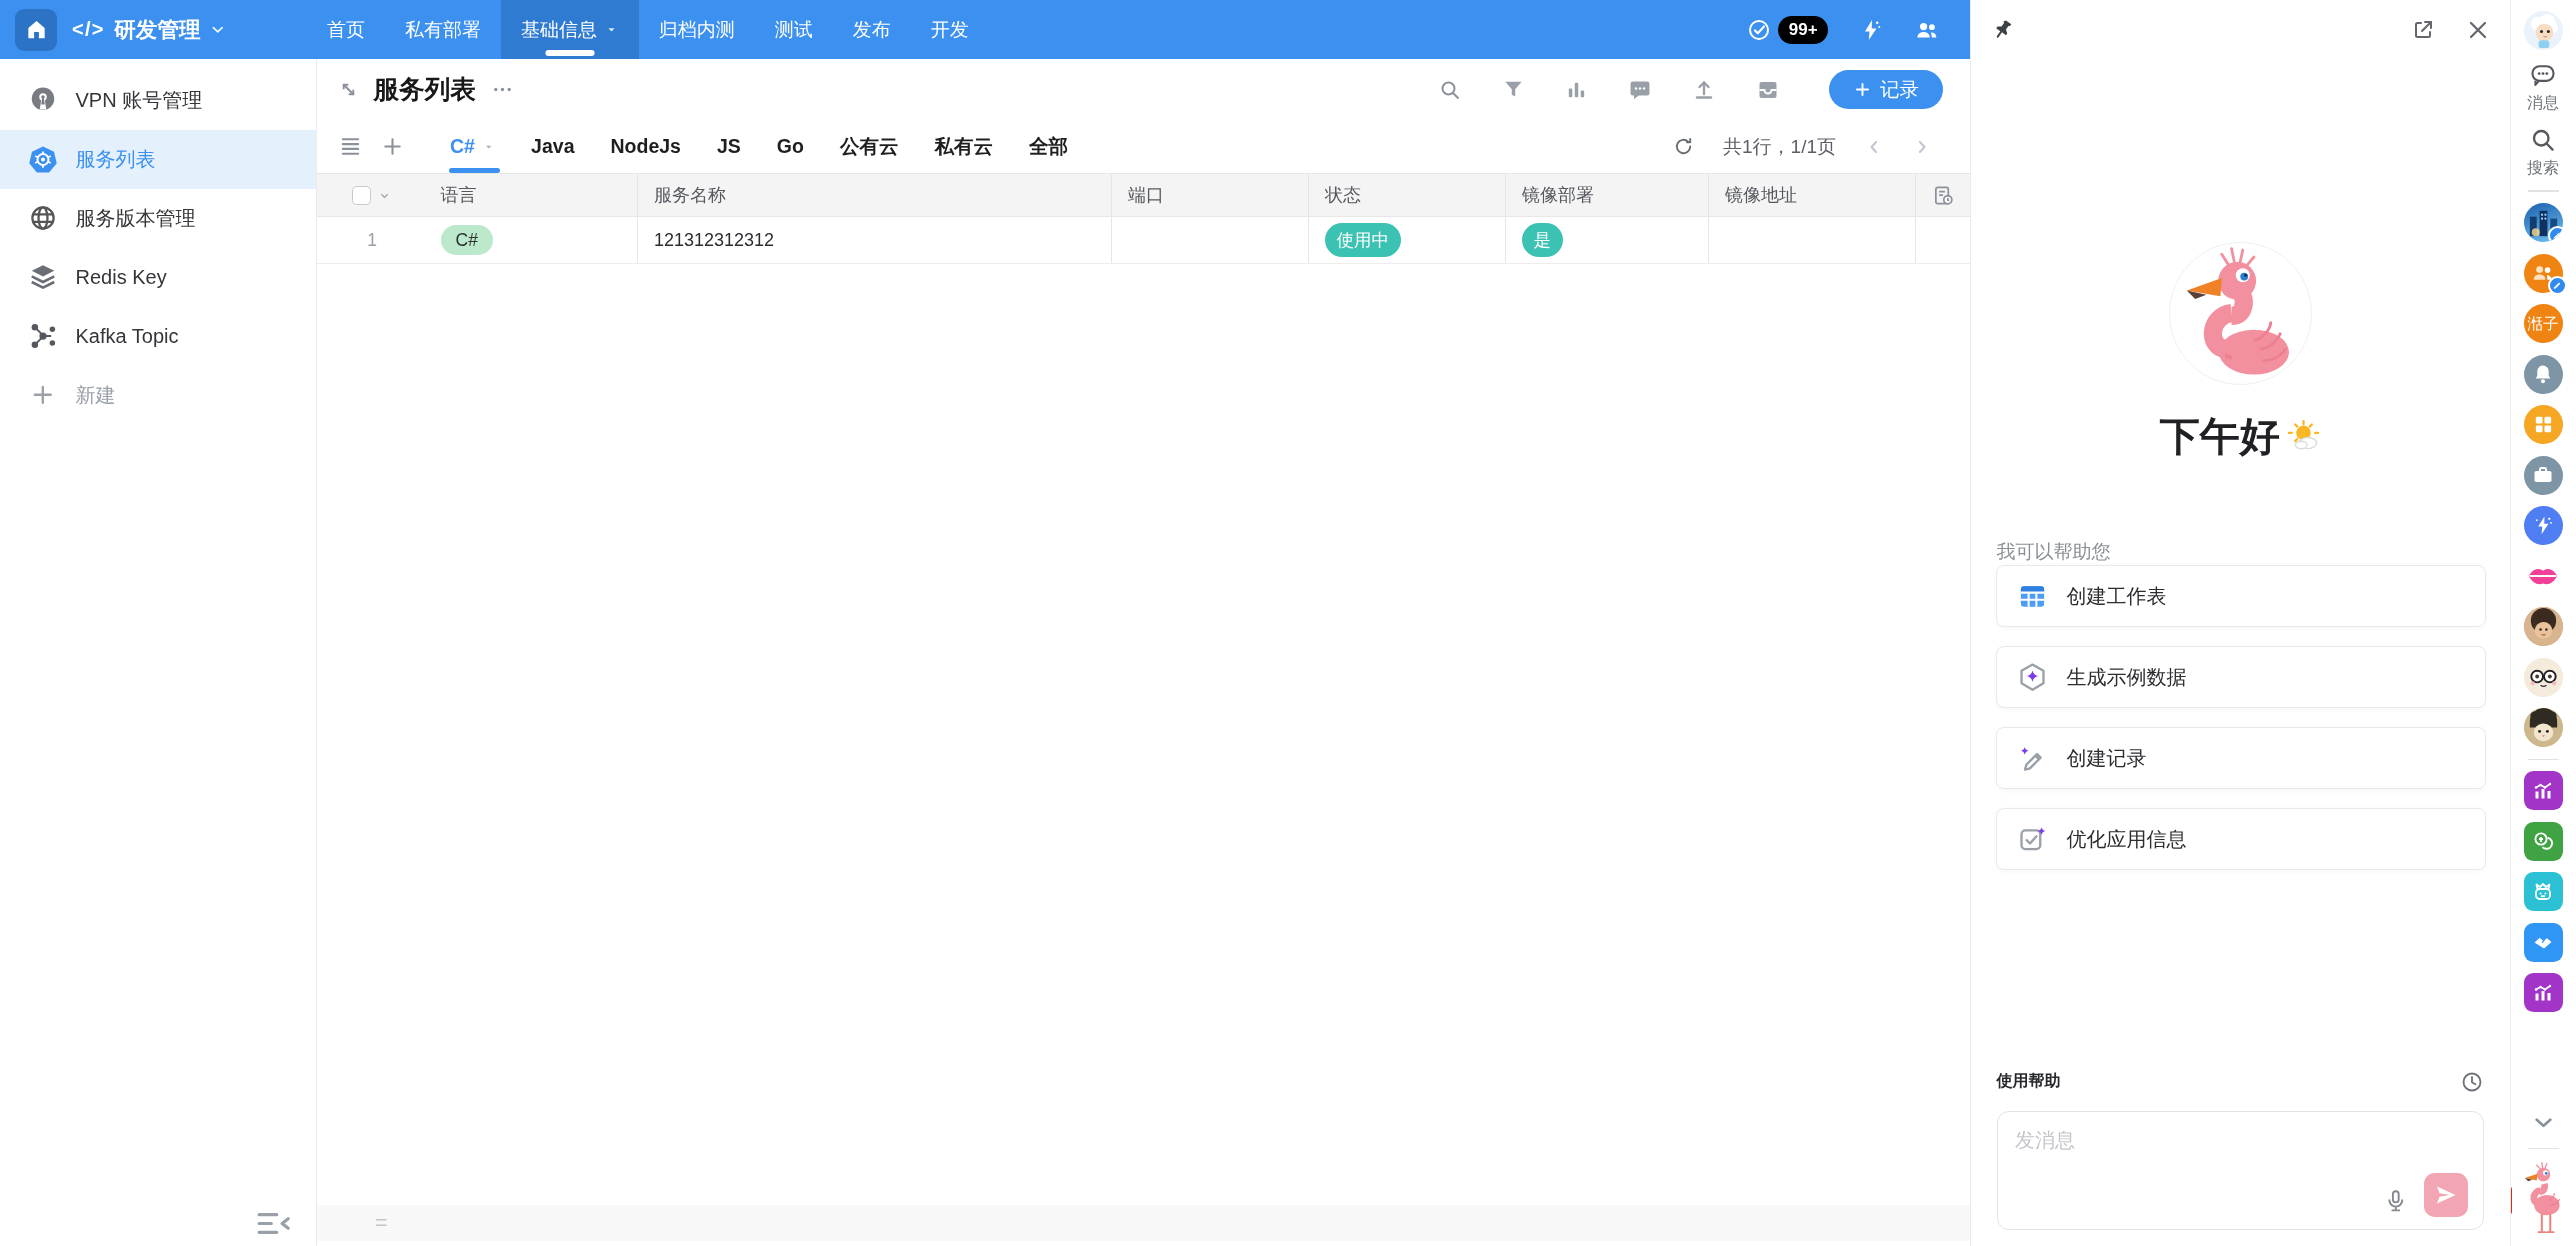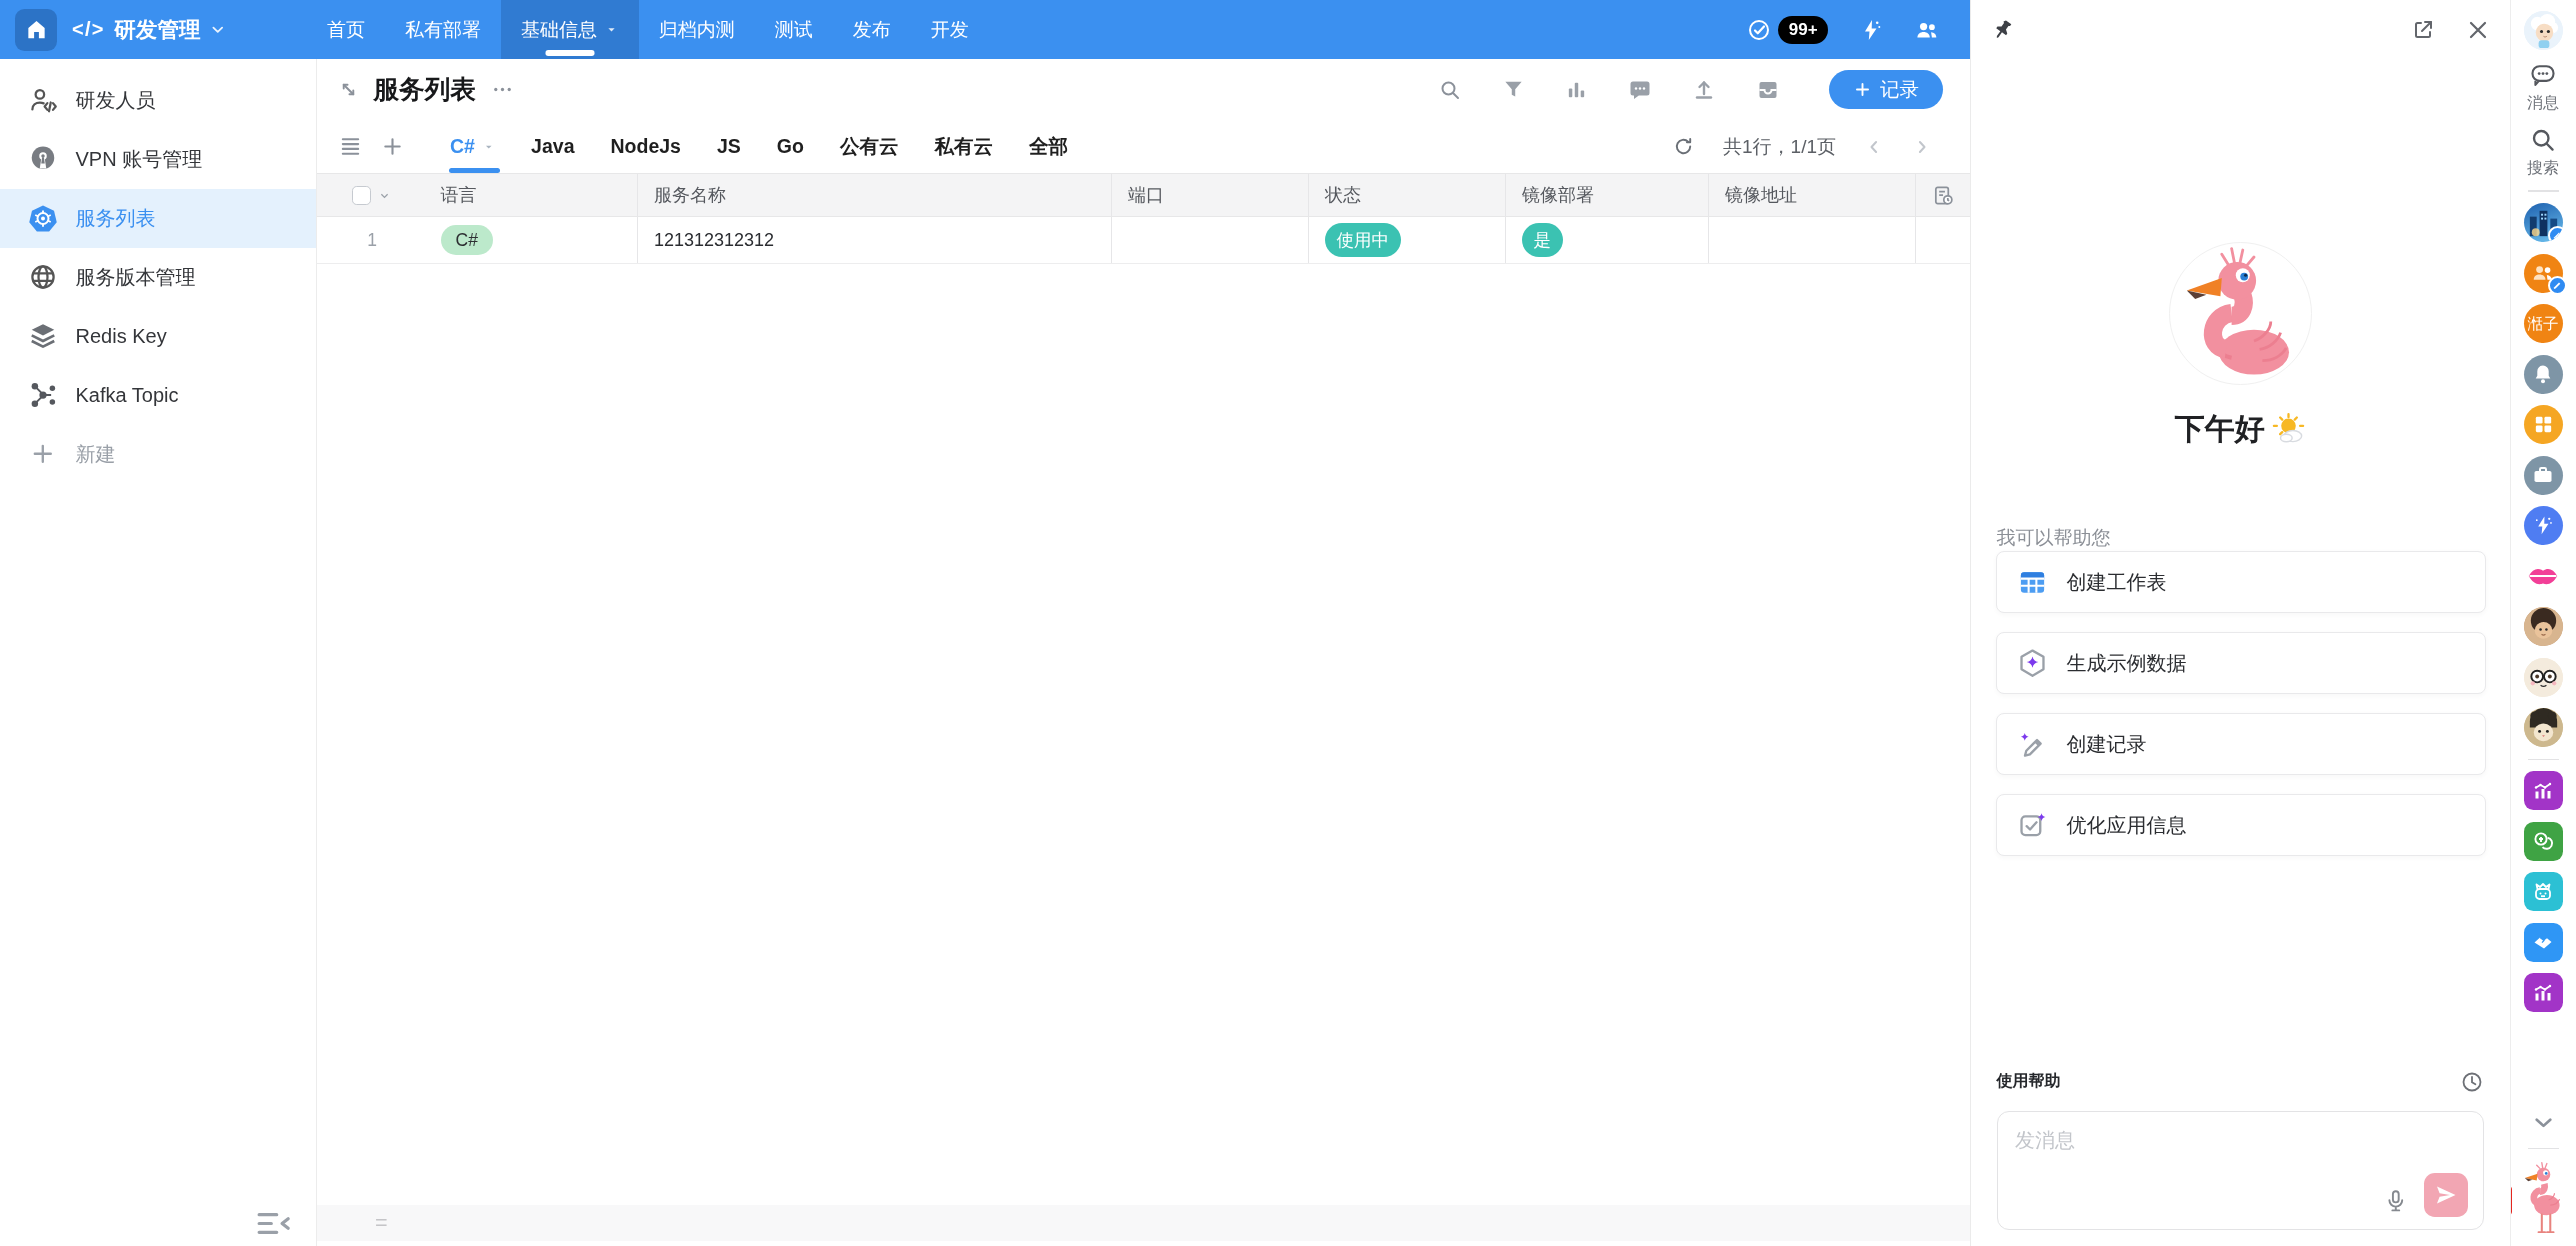--- a/index.html
+++ b/index.html
@@ -70,21 +70,21 @@
   .pill-teal { background:#3bc2b2; color:#fff; font-size:17.5px; padding:5.4px 11.5px; border-radius:673px; }
   .main-footer { position:absolute; left:0; right:0; bottom:5.4px; height:36px; background:#f8f8f9; display:flex; align-items:center; }
   .drag-handle { color:#c5c5c8; font-size:21.6px; margin-left:58px; cursor:grab; }
 
   
   .panel { width:540px; flex:none; border-left:0.7px solid #ebebeb; background:#fff; position:relative; display:flex; flex-direction:column; }
   .panel-head { height:59px; display:flex; align-items:center; padding:0 20px; flex:none; }
   .pin-icon { color:#3d4046; cursor:pointer; }
   .panel-head-right { margin-left:auto; display:flex; align-items:center; gap:31px; color:#63666c; }
   .flamingo-ring { width:143px; height:143px; border-radius:50%; border:1.3px solid #f0f0f0; margin:183px auto 0; overflow:hidden; background:#fff; flex:none; }
-  .greeting { margin-top:24px; text-align:center; font-size:30px; font-weight:700; color:#202124; display:flex; align-items:center; justify-content:center; gap:6.7px; }
+  .greeting { margin-top:24px; text-align:center; font-size:40px; font-weight:700; color:#202124; display:flex; align-items:center; justify-content:center; gap:6.7px; }
   .intro { margin:75px 0 0 25.6px; font-size:19px; color:#8b8f96; }
   .cards { display:flex; flex-direction:column; gap:19px; align-items:center; }
   .card { width:490px; height:62px; border:0.7px solid #e9e9eb; border-radius:8px; box-shadow:0 1.3px 5.4px rgba(0,0,0,0.03); display:flex; align-items:center; gap:19px; padding-left:20px; font-size:20px; color:#2b2d31; cursor:pointer; background:#fff; }
   .card-icon { width:31px; height:31px; flex:none; }
   .panel-bottom { position:absolute; left:25.6px; right:25.6px; bottom:16px; }
   .help-row { display:flex; align-items:center; margin-bottom:17.5px; }
   .help-label { font-size:16px; font-weight:700; color:#26282c; }
   .clock-btn { margin-left:auto; color:#6d7076; cursor:pointer; }
   .msg-box { position:relative; height:119px; border:1.3px solid #e3e3e5; border-radius:12px; background:#fff; }
   .msg-input { position:absolute; inset:0; border:none; outline:none; resize:none; background:transparent; font-family:inherit; font-size:20px; color:#2b2d31; padding:15px 17.5px; border-radius:12px; }
@@ -180,32 +180,20 @@
             <circle cx="16.8" cy="9.6" r="2.7" fill="#fff"></circle>
             <path d="M16 14.3c2.9.2 4.9 2.1 4.9 4.9h-4.1" fill="#fff"></path>
           </svg>
       </span>
     </div>
   </div>
 
   <div class="body-row">
 
     <div class="sidebar">
-      <div class="side-item">
-        <span class="side-icon">
-          <svg width="30" height="30" viewBox="0 0 24 24" fill="none" stroke="#555" stroke-width="1.8" stroke-linecap="round" stroke-linejoin="round">
-              <circle cx="9.5" cy="7.5" r="3.4"></circle>
-              <path d="M3.5 19.5c0-3.4 2.6-5.4 6-5.4 1.1 0 2.1.2 3 .6"></path>
-              <path d="M15.5 14.5l-2.2 2.7 2.2 2.7"></path>
-              <path d="M20 14.5l2.2 2.7-2.2 2.7"></path>
-              <path d="M18.2 14l-1.4 7"></path>
-            </svg>
-        </span>
-        <span>研发人员</span>
-      </div>
       <div class="side-item">
         <span class="side-icon">
           <svg width="30" height="30" viewBox="0 0 24 24">
               <circle cx="12" cy="11" r="9" fill="#787c82"></circle>
               <circle cx="12" cy="9.5" r="3" fill="#fff"></circle>
               <path d="M10.6 11.5h2.8l1.2 8h-5.2z" fill="#fff"></path>
               <circle cx="12" cy="9.5" r="1.4" fill="#787c82"></circle>
               <path d="M11.3 10.5h1.4l.7 5h-2.8z" fill="#787c82"></path>
             </svg>
         </span>

